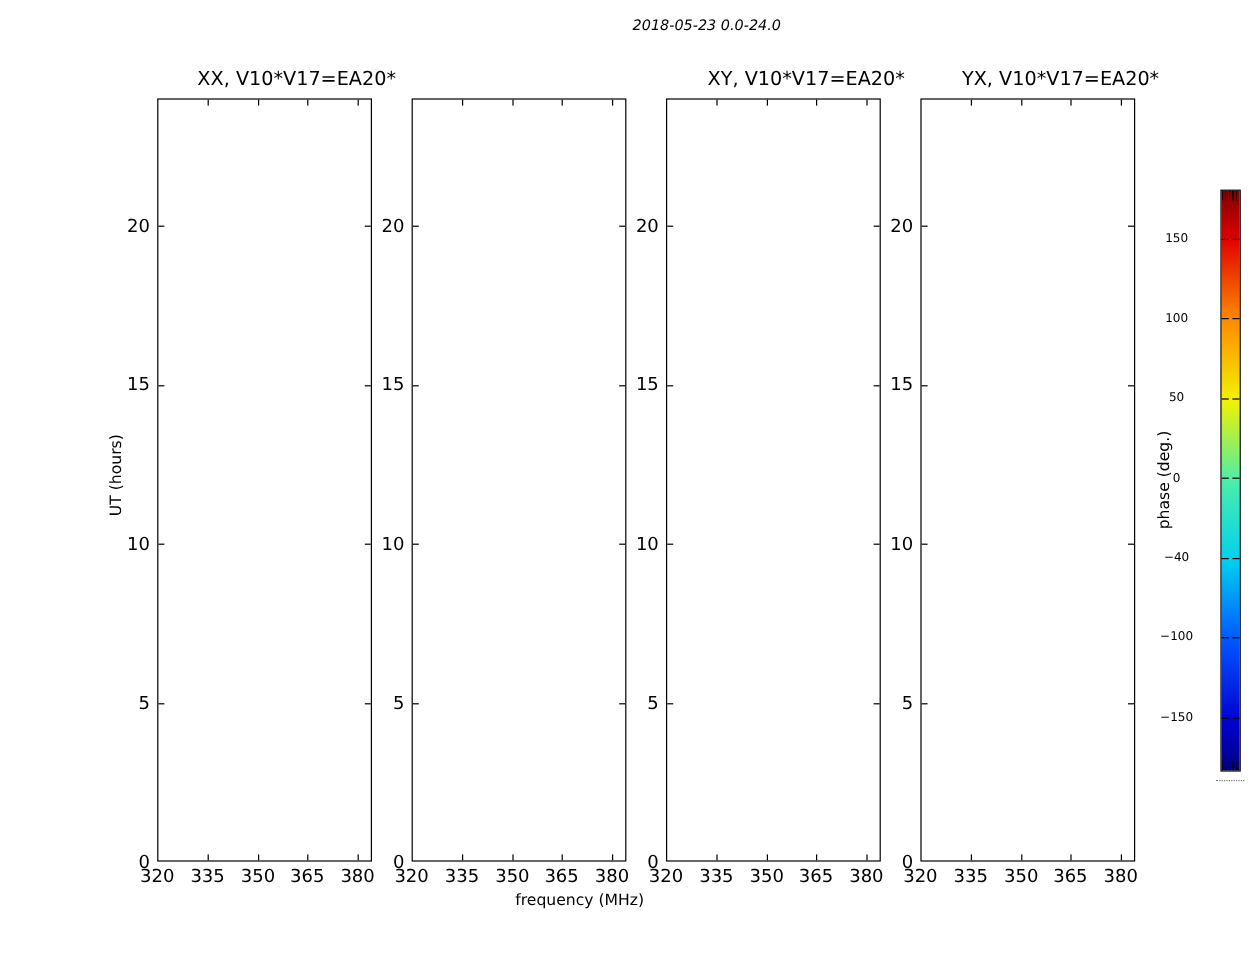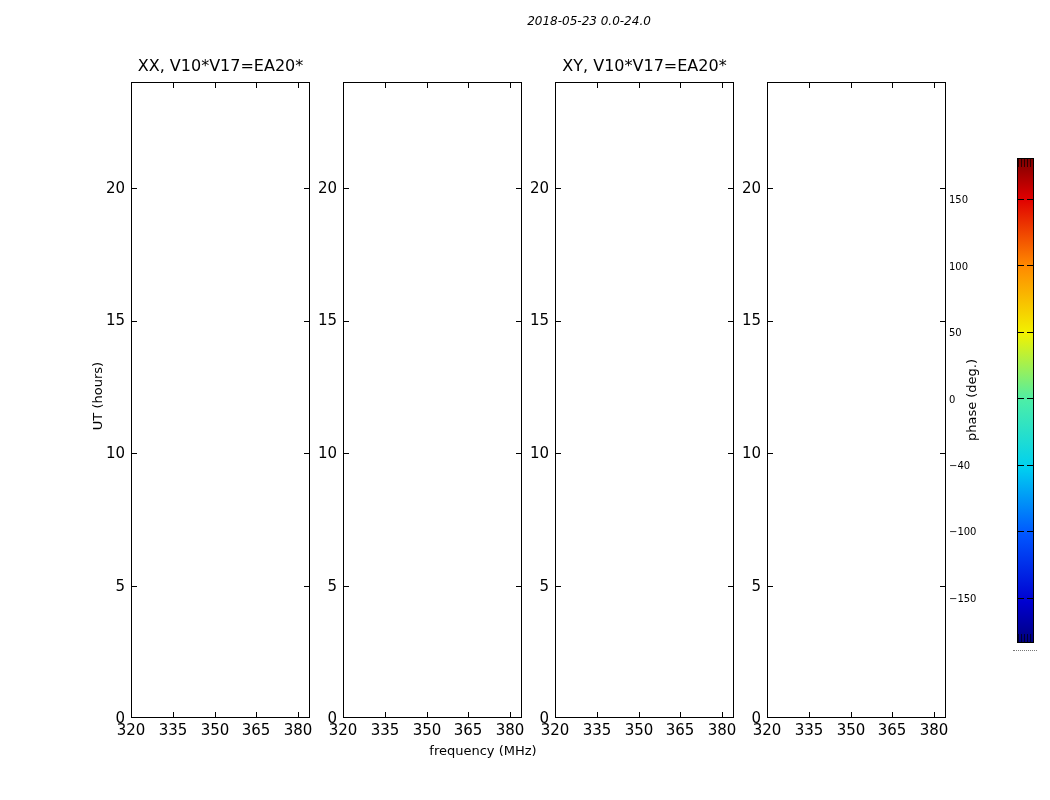--- a/index.html
+++ b/index.html
@@ -8,21 +8,21 @@
     font-family:"DejaVu Sans","Liberation Sans",sans-serif;color:#000;
     overflow:hidden;
   }
   .txt{position:absolute;color:#000;white-space:nowrap;}
   #fig-title{top:14px;left:589px;transform:translateX(-50%);font-size:12px;font-style:italic;}
   #xlabel{top:743px;left:483px;transform:translateX(-50%);font-size:13px;}
   #ylabel{top:396px;left:97px;transform:translate(-50%,-50%) rotate(-90deg);font-size:13px;}
   #cb-label{top:400px;left:971px;transform:translate(-50%,-50%) rotate(-90deg);font-size:13px;}
 
   .sp{position:absolute;top:0;width:179px;height:770px;}
-  .sp-title{position:absolute;top:56px;left:-20px;width:219px;text-align:center;font-size:16px;}
+  .sp-title{position:absolute;top:56px;left:-20px;width:219px;text-align:right;font-size:16px;}
   .sp-box{position:absolute;top:82px;left:0;width:179px;height:636px;
     border:1px solid #000;box-sizing:border-box;background:#fff;}
   .tick{position:absolute;background:#000;}
   .tx{width:1px;height:5px;}
   .tx.t{top:0;} .tx.b{bottom:0;}
   .x1{left:41px}.x2{left:83px}.x3{left:124px}.x4{left:166px}
   .ty{width:5px;height:1px;}
   .ty.l{left:0;} .ty.r{right:0;}
   .y1{top:105px}.y2{top:238px}.y3{top:370px}.y4{top:503px}
   .xlab{position:absolute;top:721px;transform:translateX(-50%);font-size:15px;white-space:nowrap;text-align:right;}
@@ -34,21 +34,21 @@
     border:1px solid #000;box-sizing:border-box;
     background:linear-gradient(to bottom,
       #7f0000 0%, #e00000 8.3%, #ff8a00 22.2%, #f2f200 36.1%,
       #4ceea8 50%, #00d0f0 63.9%, #0055ff 77.8%, #0000d0 91.7%, #000080 100%);}
   .cb-hatch{position:absolute;left:0;width:100%;height:8px;
     background:repeating-linear-gradient(90deg, rgba(0,0,0,.65) 0 1px, transparent 1px 3px);}
   .cb-hatch.top{top:0;} .cb-hatch.bot{bottom:0;}
   .cbt{position:absolute;height:1px;width:6px;background:#000;}
   .cbt.l{left:0;} .cbt.r{right:0;}
   .c0{top:40px}.c1{top:106px}.c2{top:173px}.c3{top:239px}.c4{top:306px}.c5{top:372px}.c6{top:439px}
-  .cblab{position:absolute;left:949px;width:63px;text-align:left;
+  .cblab{position:absolute;left:949px;width:63px;text-align:center;
     transform:translateY(-50%);font-size:10px;white-space:nowrap;}
   .cb0{top:199px}.cb1{top:266px}.cb2{top:332px}.cb3{top:399px}.cb4{top:465px}.cb5{top:531px}.cb6{top:598px}
   #cb-dots{position:absolute;left:1013px;top:650px;width:24px;height:0;border-top:1px dotted #777;}
 </style>
 </head>
 <body>
 
 <div id="figure">
 
   <div id="fig-title" class="txt">2018-05-23 0.0-24.0</div>
@@ -142,20 +142,21 @@
     <div class="xlab xl3">365</div>
     <div class="xlab xl4">380</div>
     <div class="ylab yl0">20</div>
     <div class="ylab yl1">15</div>
     <div class="ylab yl2">10</div>
     <div class="ylab yl3">5</div>
     <div class="ylab yl4">0</div>
   </div>
 
   <div class="sp" style="left:767px">
+    <div class="sp-title">YX, V10*V17=EA20*</div>
     <div class="sp-box">
       <div class="tick tx t x1"></div>
       <div class="tick tx t x2"></div>
       <div class="tick tx t x3"></div>
       <div class="tick tx t x4"></div>
       <div class="tick tx b x1"></div>
       <div class="tick tx b x2"></div>
       <div class="tick tx b x3"></div>
       <div class="tick tx b x4"></div>
       <div class="tick ty l y1"></div>

